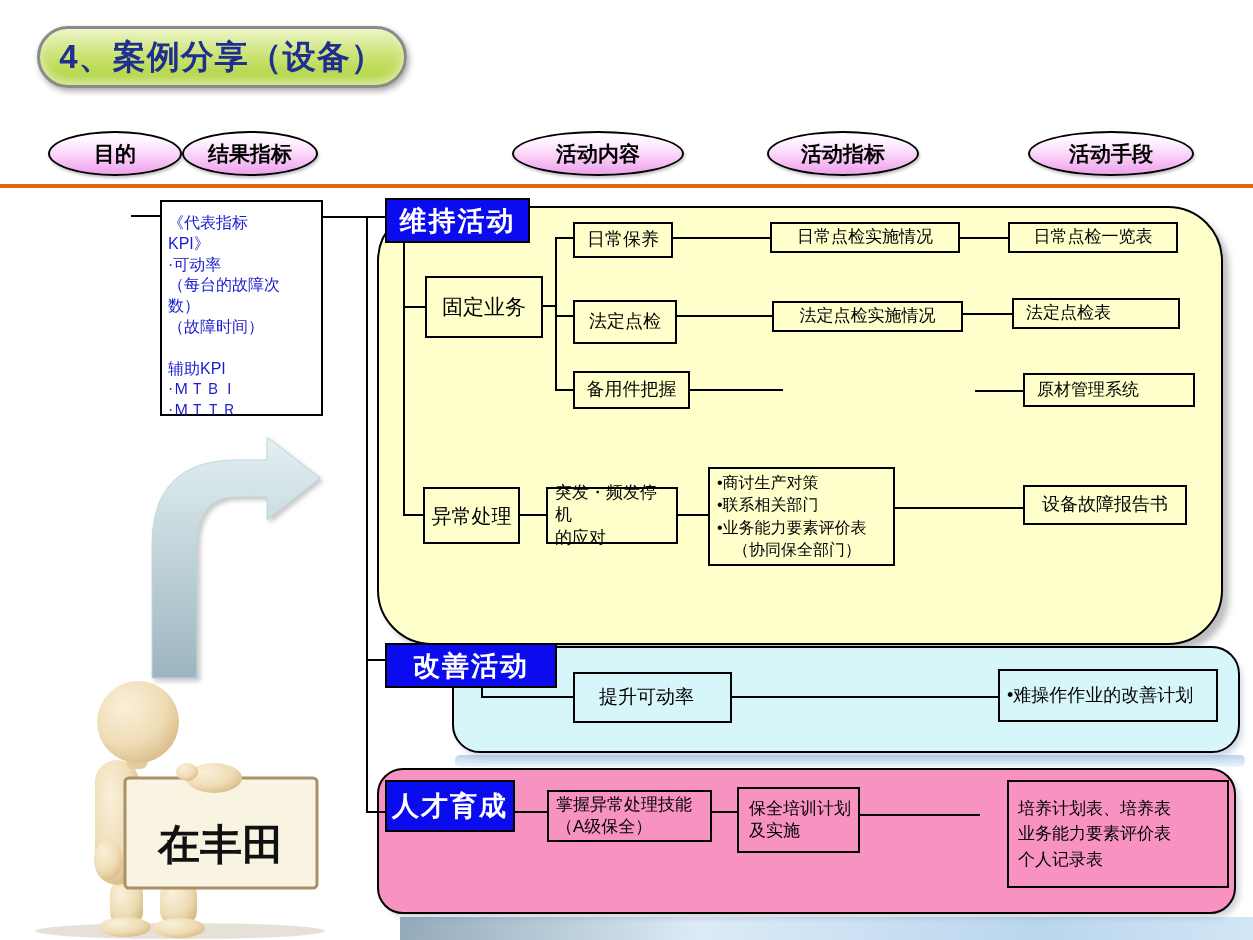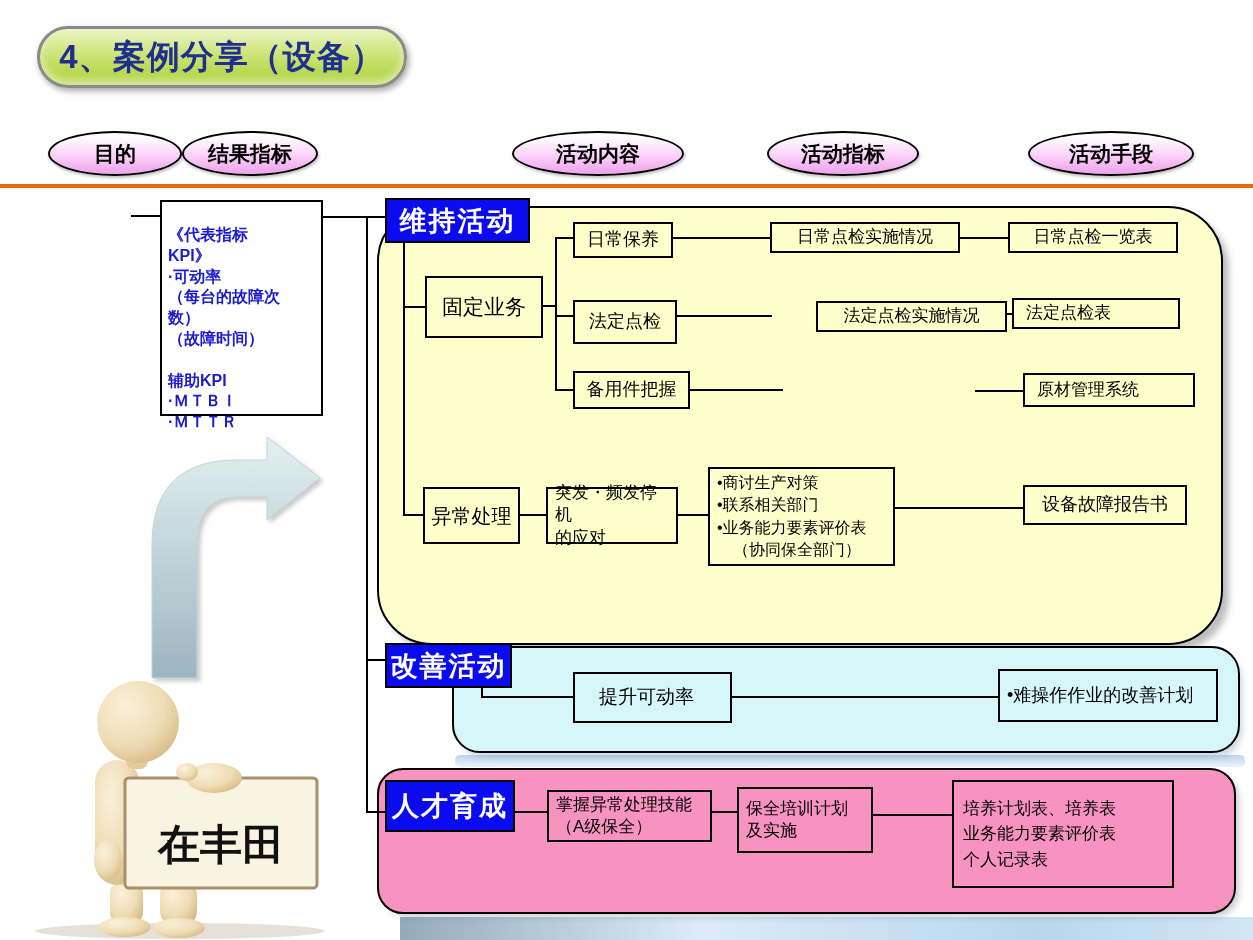--- a/index.html
+++ b/index.html
@@ -101,21 +101,21 @@
   <div class="hl" style="left:366px;top:659px;width:19px;"></div>
   <div class="vl" style="left:481px;top:686px;height:12px;"></div>
   <div class="hl" style="left:481px;top:696px;width:92px;"></div>
   <div class="hl" style="left:732px;top:696px;width:266px;"></div>
   <div class="hl" style="left:366px;top:811px;width:19px;"></div>
   <div class="hl" style="left:515px;top:811px;width:32px;"></div>
   <div class="hl" style="left:712px;top:811px;width:25px;"></div>
   <div class="hl" style="left:860px;top:814px;width:120px;"></div>
 
   <div class="bx whitebx left" style="left:160px;top:200px;width:163px;height:216px;align-items:flex-start;
-       font-size:16px;font-weight:bold;color:#1b1bd0;line-height:1.3;padding:23px 6px;">
+       font-size:16px;font-weight:normal;color:#1b1bd0;line-height:1.3;padding:11px 6px;">
     <span>《代表指标
 KPI》
 ·可动率
 （每台的故障次
 数）
 （故障时间）
 
 辅助KPI
 ·ＭＴＢＩ
 ·ＭＴＴＲ</span>
@@ -145,58 +145,58 @@
   </div>
   <div class="bx left" style="left:708px;top:467px;width:187px;height:99px;font-size:16px;line-height:1.4;">
     <span>•商讨生产对策
 •联系相关部门
 •业务能力要素评价表
 　（协同保全部门）</span>
   </div>
   <div class="bx" style="left:770px;top:222px;width:190px;height:31px;font-size:17px;">
     <span>日常点检实施情况</span>
   </div>
-  <div class="bx" style="left:772px;top:301px;width:191px;height:31px;font-size:17px;margin-left:44px;">
+  <div class="bx" style="left:772px;top:301px;width:191px;height:31px;font-size:17px;">
     <span>法定点检实施情况</span>
   </div>
   <div class="bx" style="left:1008px;top:222px;width:170px;height:31px;font-size:17px;">
     <span>日常点检一览表</span>
   </div>
   <div class="bx left" style="left:1012px;top:298px;width:168px;height:31px;font-size:17px;padding-left:12px;">
     <span>法定点检表</span>
   </div>
   <div class="bx left" style="left:1023px;top:373px;width:172px;height:34px;font-size:17px;padding-left:12px;">
     <span>原材管理系统</span>
   </div>
   <div class="bx" style="left:1023px;top:485px;width:164px;height:40px;">
     <span>设备故障报告书</span>
   </div>
 
-  <div class="seclabel" style="left:385px;top:643px;width:127px;height:45px;">
+  <div class="seclabel" style="left:385px;top:643px;width:172px;height:45px;">
     <span>改善活动</span>
   </div>
   <div class="bx cyanbx left" style="left:573px;top:672px;width:159px;height:51px;font-size:19px;padding-left:24px;">
     <span>提升可动率</span>
   </div>
   <div class="bx cyanbx left" style="left:998px;top:669px;width:220px;height:53px;font-size:18px;">
     <span>•难操作作业的改善计划</span>
   </div>
 
   <div class="seclabel" style="left:385px;top:780px;width:130px;height:52px;">
     <span>人才育成</span>
   </div>
   <div class="bx pinkbx left" style="left:547px;top:790px;width:165px;height:52px;font-size:17px;">
     <span>掌握异常处理技能
 （A级保全）</span>
   </div>
-  <div class="bx pinkbx left" style="left:737px;top:787px;width:136px;height:66px;font-size:17px;">
+  <div class="bx pinkbx left" style="left:737px;top:787px;width:123px;height:66px;font-size:17px;justify-content:flex-end;">
     <span>保全培训计划
 及实施</span>
   </div>
-  <div class="bx pinkbx left" style="left:952px;top:780px;width:222px;height:108px;font-size:17px;line-height:1.5;padding:0 9px;">
+  <div class="bx pinkbx left" style="left:1007px;top:780px;width:222px;height:108px;font-size:17px;line-height:1.5;padding:0 9px;">
     <span>培养计划表、培养表
 业务能力要素评价表
 个人记录表</span>
   </div>
 
   <svg class="svgabs" style="left:140px;top:430px;" width="190" height="255" viewBox="0 0 190 255">
     <defs>
       <linearGradient id="arr" x1="0" y1="0" x2="0" y2="1">
         <stop offset="0" stop-color="#e3f0f2"></stop>
         <stop offset="1" stop-color="#9db5c0"></stop>

